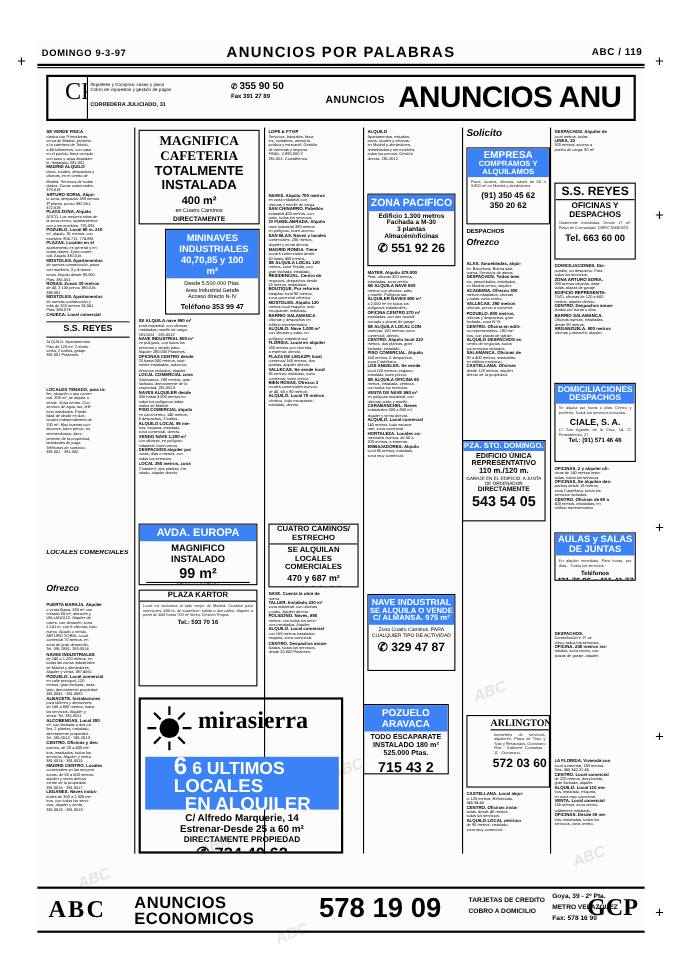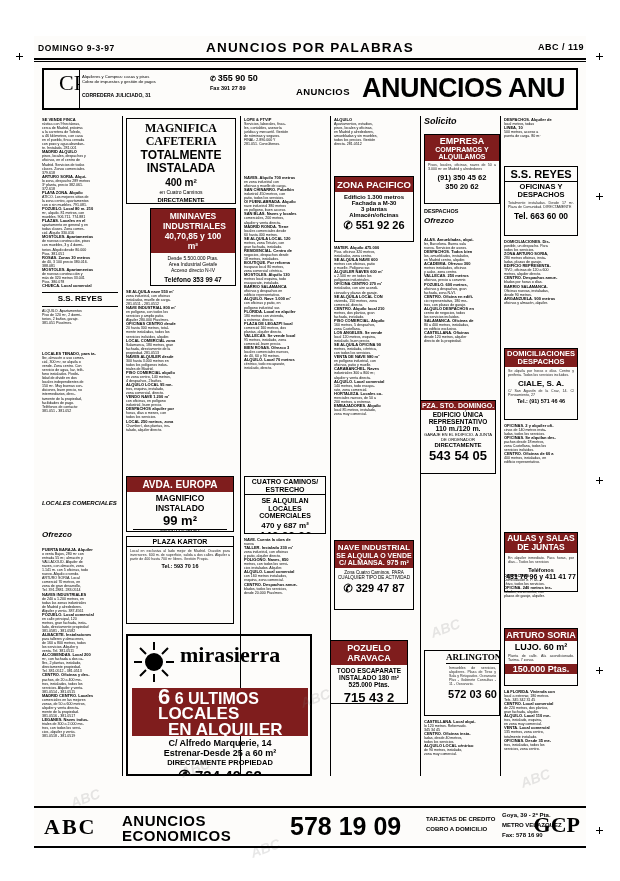--- a/index.html
+++ b/index.html
@@ -11,21 +11,21 @@
   .hdr .date{position:absolute;left:4px;top:3px;font-size:8.5px;letter-spacing:.6px;font-weight:bold;}
   .hdr .title{position:absolute;left:0;top:0;width:552px;text-align:center;font-size:13.5px;font-weight:bold;letter-spacing:1.2px;}
   .hdr .folio{position:absolute;right:2px;top:2px;font-size:9px;font-weight:bold;letter-spacing:.5px;}
   .hrule{position:absolute;left:34px;top:58px;width:552px;height:2px;background:#000;}
   .hrule2{position:absolute;left:34px;top:61px;width:552px;height:1px;background:#000;}
 
   
   .box{position:absolute;box-sizing:border-box;overflow:hidden;}
   .bord{border:1.5px solid #000;}
   .bord2{border:2.5px solid #000;}
-  .blk{background:#7f1d1d;color:#fff;}
+  .blk{background:#3b82f6;color:#fff;}
   .ctr{text-align:center;}
   .tiny{font-size:3.6px;line-height:4.1px;color:#222;text-align:justify;}
   .head8{font-size:8px;font-weight:bold;line-height:8.6px;}
   .head13{font-size:13px;font-weight:bold;line-height:13px;}
   .col-rule{position:absolute;width:1px;background:#000;}
   .sec-head{font-size:7px;font-weight:bold;font-style:italic;}
   
   .lines div{font-size:3.6px;line-height:4.05px;white-space:nowrap;overflow:hidden;}
   .lines .bld{font-weight:bold;font-size:4px;}
   .footer{position:absolute;left:34px;top:806px;width:552px;height:38px;border-top:2px solid #000;border-bottom:2px solid #000;}
@@ -585,21 +585,21 @@
       <div>centro de negocios, todos</div>
       <div>los servicios incluidos.</div>
     <div class="bld">SALAMANCA. Oficinas de</div>
       <div>80 a 400 metros, instaladas,</div>
       <div>en edificio exclusivo.</div>
     <div class="bld">CASTELLANA. Oficinas</div>
       <div>desde 120 metros, alquiler</div>
       <div>directo de la propiedad.</div>
   </div>
 
-  <div class="box bord" style="left:504px;top:532px;width:74px;height:60px;">
+  <div class="box bord" style="left:504px;top:484px;width:74px;height:44px;">
     <div class="blk ctr" style="padding:1px 0;">
       <div style="font-size:8.5px;font-weight:bold;line-height:9px;">AULAS y SALAS DE JUNTAS</div>
     </div>
     <div class="ctr tiny" style="padding:3px 3px;">En alquiler inmediato. Para horas, por días... Todos los servicios</div>
     <div class="ctr" style="font-size:5.5px;font-weight:bold;">Teléfonos</div>
     <div class="ctr" style="font-size:7px;font-weight:bold;">431 76 96 y 411 41 77</div>
   </div>
 
   <div class="box bord" style="left:424px;top:650px;width:76px;height:66px;padding-left:21px;">
     <div class="ctr" style="border-bottom:1px solid #000;padding:1px 0;">
@@ -687,28 +687,20 @@
 
   <div class="box lines" style="left:504px;top:574px;width:74px;height:50px;">
     <div class="bld">DESPACHOS.</div>
       <div>Domiciliación e. P. ar-</div>
       <div>chivo, todos los servicios.</div>
     <div class="bld">OFICINA. 240 metros ins-</div>
       <div>talados, zona centro, con</div>
       <div>plazas de garaje, alquiler.</div>
   </div>
 
-  <div class="box bord" style="left:504px;top:628px;width:74px;height:58px;">
-    <div class="blk ctr" style="padding:1px 0;">
-      <div style="font-size:9px;font-weight:bold;">ARTURO SORIA</div>
-    </div>
-    <div class="ctr" style="font-size:9px;font-weight:bold;padding-top:1px;">LUJO. 60 m²</div>
-    <div class="ctr tiny" style="padding:2px 3px;">Planta de calle. A/a acondicionado. Tarima. 7 zonas.</div>
-    <div class="blk ctr" style="font-size:9px;font-weight:bold;">150.000 Ptas.</div>
-  </div>
 
   <div class="box lines" style="left:504px;top:690px;width:74px;height:86px;">
     <div class="bld">LA FLORIDA. Vivienda con</div>
       <div>local a estrenar, 180 metros.</div>
       <div>Tels. 345 342 31 45</div>
     <div class="bld">CENTRO. Local comercial</div>
       <div>de 220 metros, dos plantas,</div>
       <div>gran fachada, alquiler.</div>
     <div class="bld">ALQUILO. Local 110 me-</div>
       <div>tros, instalado, esquina,</div>

